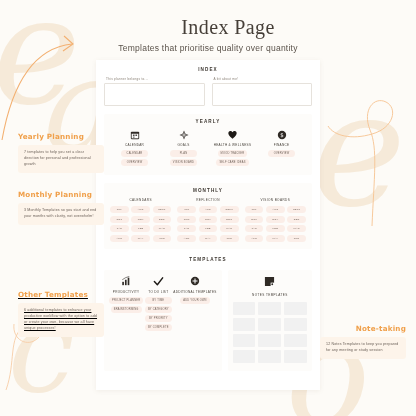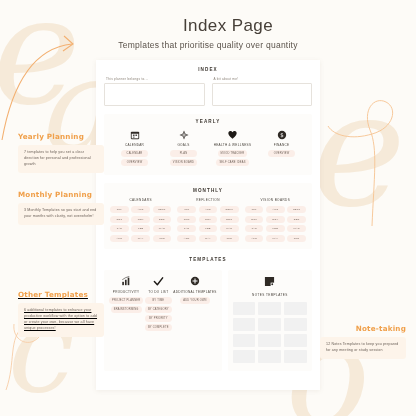--- a/index.html
+++ b/index.html
@@ -26,22 +26,22 @@
   .bg-g4 { right: 46px; bottom: -30px; font-size: 140px; font-style: italic; }
   .bg-g5 { left: 8px;   bottom: 6px; font-size: 120px; font-style: italic; }
   .bg-swirl { position: absolute; }
   .sw-left  { left: -6px; top: 14px; }
   .sw-right { right: 4px; top: 78px; }
   .sw-bl    { left: 2px; bottom: 22px; }
 
   
   .header { position: relative; text-align: center; padding-top: 16px; }
   .page-title {
-    font-family: Liberation Sans, sans-serif;
-    font-size: 17px;
+    font-family: Liberation Serif, serif;
+    font-size: 20px;
     color: #463f38;
     letter-spacing: .4px;
     padding-left: 40px;
   }
   .page-sub {
     margin-top: 4px;
     font-size: 8.5px;
     color: #5a524a;
     letter-spacing: .25px;
   }

